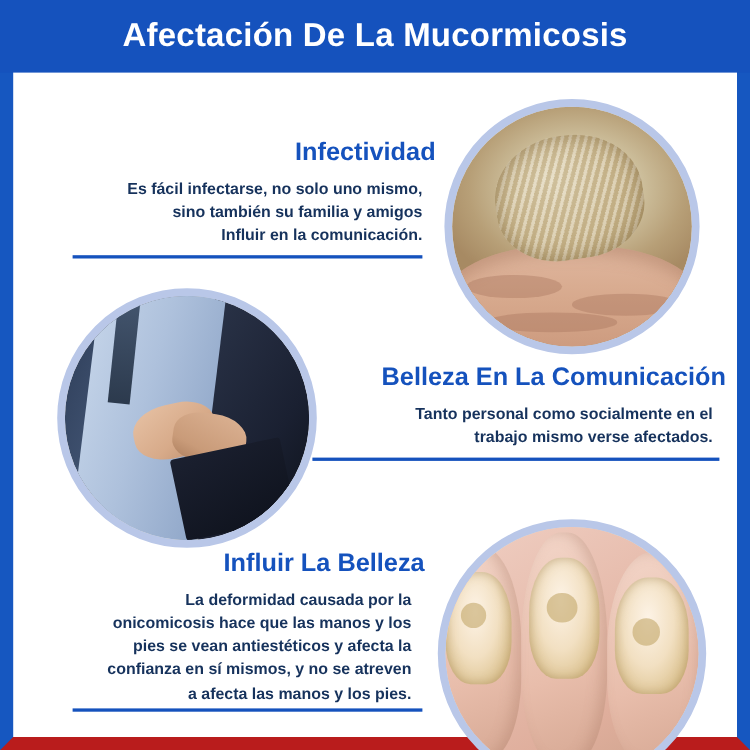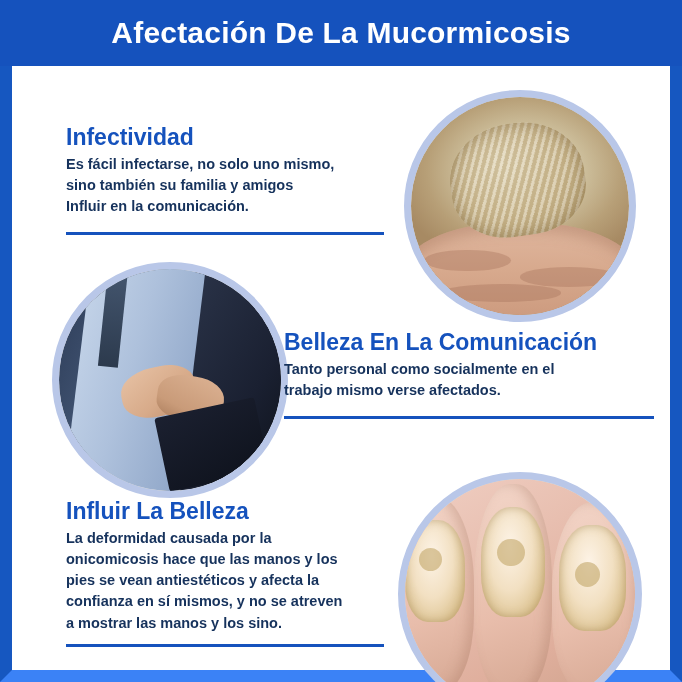--- a/index.html
+++ b/index.html
@@ -14,21 +14,21 @@
     overflow: hidden;
   }
   .poster {
     position: relative;
     width: 682px;
     height: 682px;
     background: #ffffff;
     box-sizing: border-box;
     border-left: 12px solid #1657c0;
     border-right: 12px solid #1657c0;
-    border-bottom: 12px solid #3b82f6;
+    border-bottom: 12px solid #b91c1c;
   }
   .header {
     position: absolute;
     left: -12px;
     top: 0;
     width: 682px;
     height: 66px;
     background: #1552bd;
     display: flex;
     align-items: center;
@@ -45,34 +45,35 @@
   .content {
     position: absolute;
     left: 0;
     top: 66px;
     width: 658px;
     height: 604px;
   }
   
   .text-block {
     position: absolute;
+    text-align: right;
   }
   .block-title {
     color: #1552bd;
     font-weight: bold;
     font-size: 23px;
     margin: 0 0 4px 0;
     line-height: 1.15;
   }
   .block-body {
     color: #16325c;
     font-weight: bold;
     font-size: 14.5px;
     line-height: 1.45;
-    margin: 0;
+    margin: 12px;
     white-space: pre-line;
   }
   .underline {
     position: absolute;
     height: 3px;
     background: #1552bd;
   }
   
   .circle {
     position: absolute;
@@ -286,18 +287,18 @@
         <div class="spot" style="left:74%;top:36%;width:11%;height:11%;"></div>
       </div>
     </div>
 
     <div class="text-block" id="block-3" style="left:54px; top:432px; width:320px;">
       <div class="block-title">Influir La Belleza</div>
       <div class="block-body">La deformidad causada por la
 onicomicosis hace que las manos y los
 pies se vean antiestéticos y afecta la
 confianza en sí mismos, y no se atreven
-a mostrar las manos y los sino.</div>
+a afecta las manos y los pies.</div>
     </div>
     <div class="underline" style="left:54px; top:578px; width:318px;"></div>
 
   </div>
 </div>
 
 </body></html>

